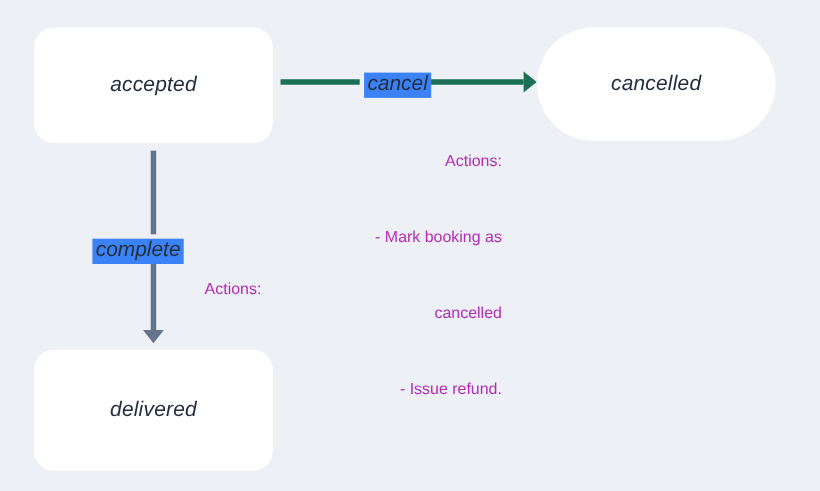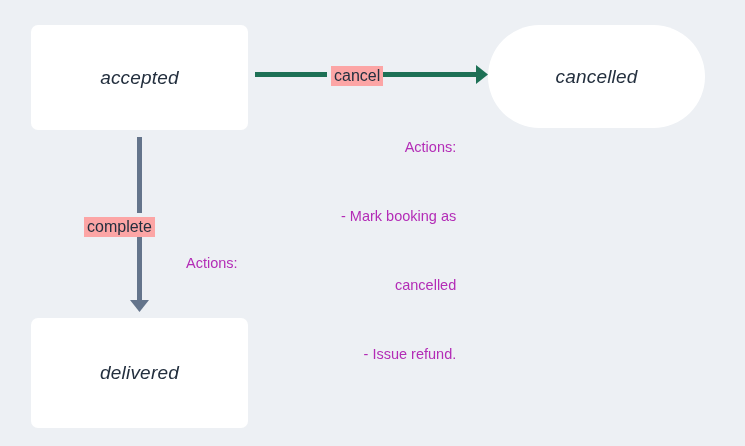--- a/index.html
+++ b/index.html
@@ -33,29 +33,29 @@
     color: #232f3e;
     letter-spacing: 0.2px;
     white-space: nowrap;
   }
   
   #node-accepted {
     left: 31px;
     top: 25px;
     width: 217px;
     height: 105px;
-    border-radius: 7px;
+    border-radius: 18px;
   }
   
   #node-delivered {
     left: 31px;
     top: 318px;
     width: 217px;
     height: 110px;
-    border-radius: 7px;
+    border-radius: 18px;
   }
   
   #node-cancelled {
     left: 488px;
     top: 25px;
     width: 217px;
     height: 103px;
     border-radius: 52px;
   }
 
@@ -65,26 +65,27 @@
     left: 0;
     top: 0;
     width: 745px;
     height: 446px;
     pointer-events: none;
   }
 
   
   .edge-label {
     position: absolute;
-    font-size: 16px;
+    font-size: 19px;
     color: #232f3e;
-    background: #fca5a5;
+    background: #3b82f6;
     white-space: nowrap;
     line-height: 1.1;
     padding: 1px 3px;
+    font-style: italic;
   }
   #edge-label-cancel {
     left: 331px;
     top: 66px;
   }
   #edge-label-complete {
     left: 84px;
     top: 217px;
   }
 

